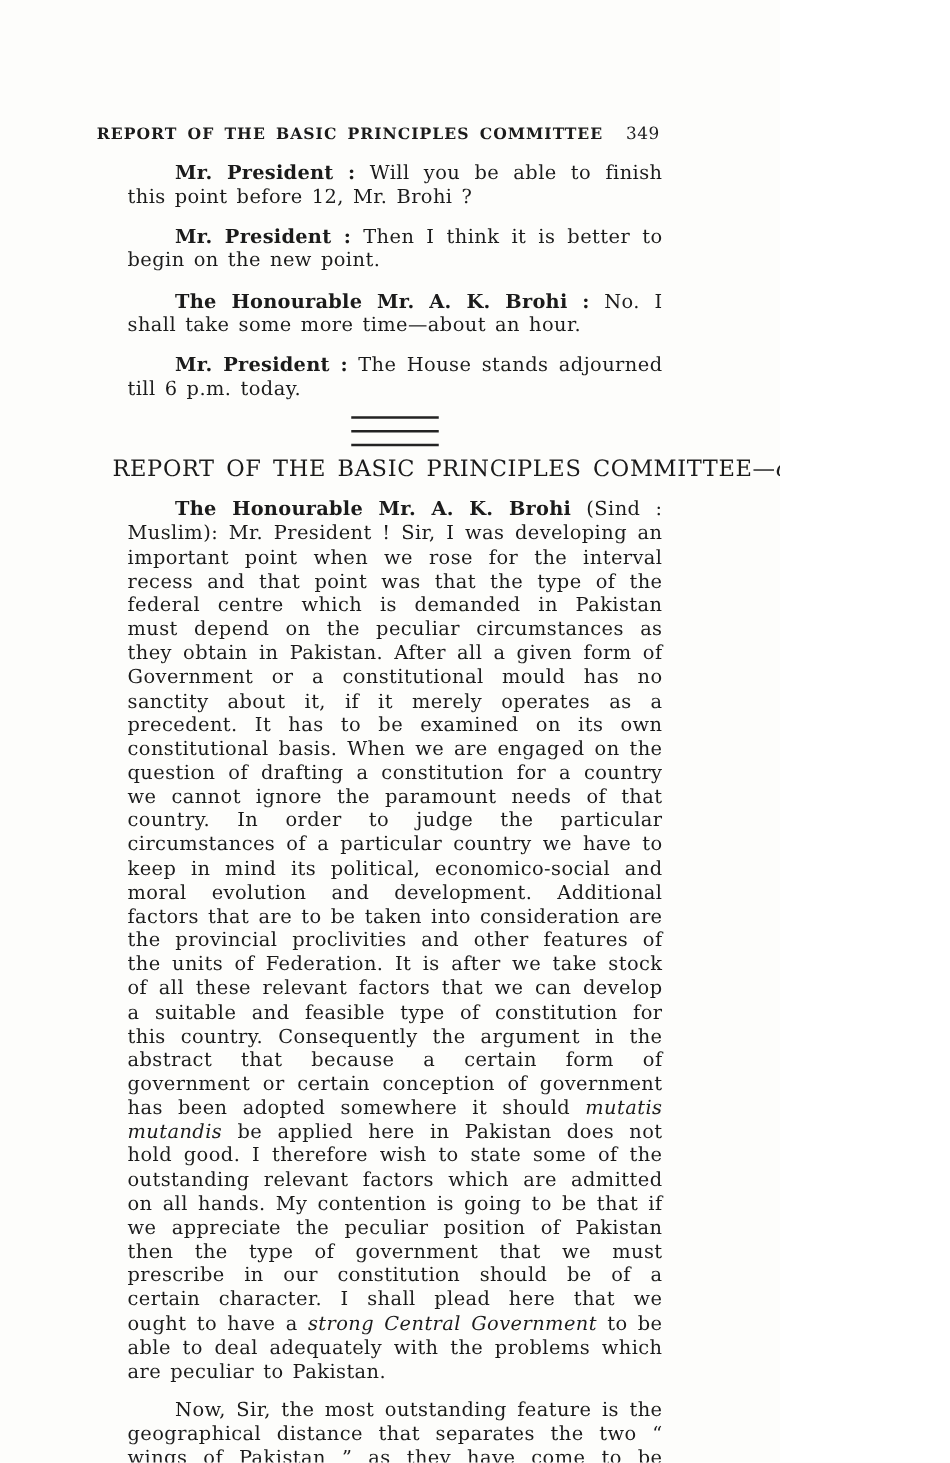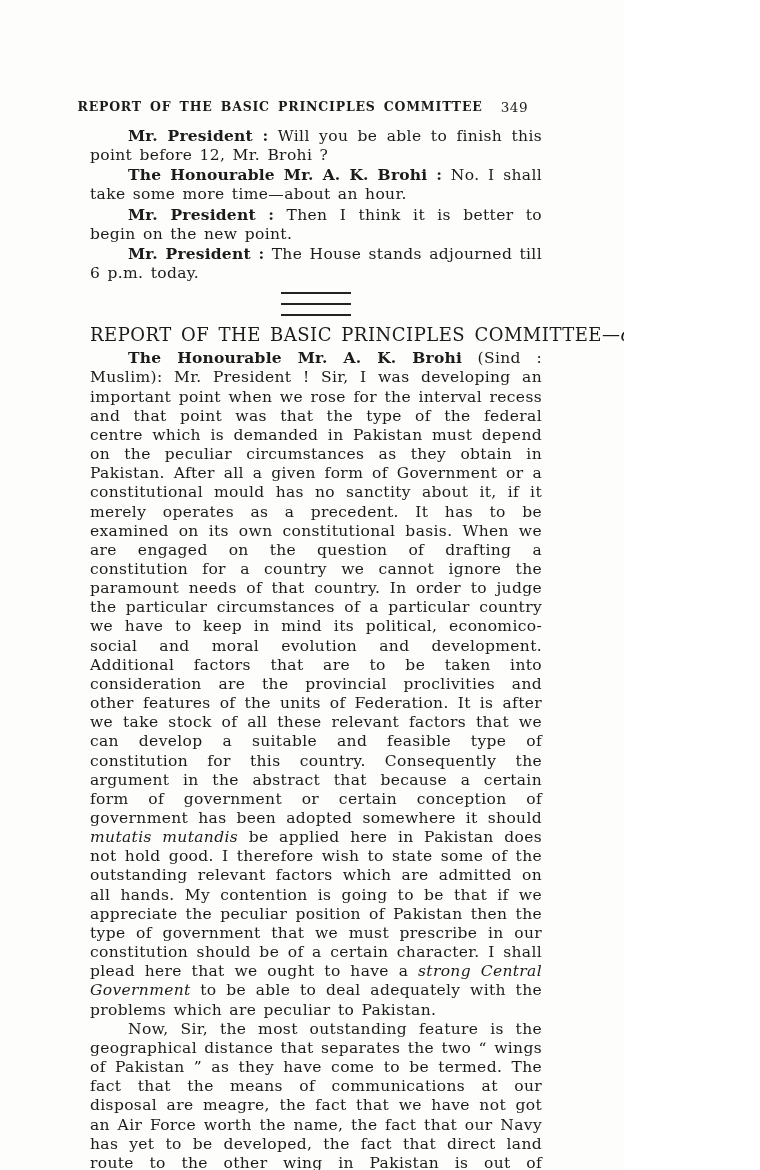--- a/index.html
+++ b/index.html
@@ -34,21 +34,21 @@
     white-space: nowrap;
   }
   .page-number {
     position: absolute;
     right: 14px;
     top: 0;
     font-size: 13.5px;
     letter-spacing: 0.5px;
     text-align: center;
   }
-  .doc-body p { margin: 0; }
+  .doc-body p { margin: 12px; }
   .para {
     font-size: 15.5px;
     line-height: 19.15px;
     text-align: justify;
     letter-spacing: 0.35px;
     word-spacing: 2px;
   }
   .para b { font-weight: bold; letter-spacing: 0.2px; }
   .para i, .heading i { font-style: italic; }
   .indent { text-indent: 38px; }
@@ -71,22 +71,22 @@
 </head>
 <body>
 
 <div class="page">
   <div class="header">
     <span class="running-title">REPORT OF THE BASIC PRINCIPLES COMMITTEE</span>
     <span class="page-number">349</span>
   </div>
   <div class="doc-body">
       <p class="para indent"><b>Mr. President :</b><span> Will you be able to finish this point before 12, Mr. Brohi ?</span></p>
+      <p class="para indent"><b>Mr. President :</b><span> Then I think it is better to begin on the new point.</span></p>
       <p class="para indent"><b>The Honourable Mr. A. K. Brohi :</b><span> No. I shall take some more time—about an hour.</span></p>
-      <p class="para indent"><b>Mr. President :</b><span> Then I think it is better to begin on the new point.</span></p>
       <p class="para indent"><b>Mr. President :</b><span> The House stands adjourned till 6 p.m. today.</span></p>
       <div class="rule"></div>
       <div class="rule"></div>
       <div class="rule"></div>
       <p class="heading"><span>REPORT OF THE BASIC PRINCIPLES COMMITTEE—</span><i>contd.</i></p>
       <p class="para indent"><b>The Honourable Mr. A. K. Brohi</b><span> (Sind : Muslim): Mr. President ! Sir, I was developing an important point when we rose for the interval recess and that point was that the type of the federal centre which is demanded in Pakistan must depend on the peculiar circumstances as they obtain in Pakistan. After all a given form of Government or a constitutional mould has no sanctity about it, if it merely operates as a precedent. It has to be examined on its own constitutional basis. When we are engaged on the question of drafting a constitution for a country we cannot ignore the paramount needs of that country. In order to judge the particular circumstances of a particular country we have to keep in mind its political, economico-social and moral evolution and development. Additional factors that are to be taken into consideration are the provincial proclivities and other features of the units of Federation. It is after we take stock of all these relevant factors that we can develop a suitable and feasible type of constitution for this country. Consequently the argument in the abstract that because a certain form of government or certain conception of government has been adopted somewhere it should </span><i>mutatis mutandis</i><span> be applied here in Pakistan does not hold good. I therefore wish to state some of the outstanding relevant factors which are admitted on all hands. My contention is going to be that if we appreciate the peculiar position of Pakistan then the type of government that we must prescribe in our constitution should be of a certain character. I shall plead here that we ought to have a </span><i>strong Central Government</i><span> to be able to deal adequately with the problems which are peculiar to Pakistan.</span></p>
       <p class="para indent"><span>Now, Sir, the most outstanding feature is the geographical distance that separates the two “ wings of Pakistan ” as they have come to be termed. The fact that the means of communications at our disposal are meagre, the fact that we have not got an Air Force worth the name, the fact that our Navy has yet to be developed, the fact that direct land route to the other wing in Pakistan is out of question and the fact that a vast foreign territory intervenes between the two wings of Pakistan should not be left out of account. These are very important factors. If there had been geographical contiguity between East Pakistan and West Pakistan then the principles of decentralization of powers may have been the basis of our constitution and may have been advocated. But in order to circumvent this natural difficulty in the way of the unity of the peoples of Pakistan, the difficulty which exists in the shape of hostile distance that separates the two wings, you have no alternative but to provide for a strong central government. Then, Sir, is the question of military security. The most outstanding feature of our political life is not only our internal strength but</span></p>
     </div>
 </div>
 

